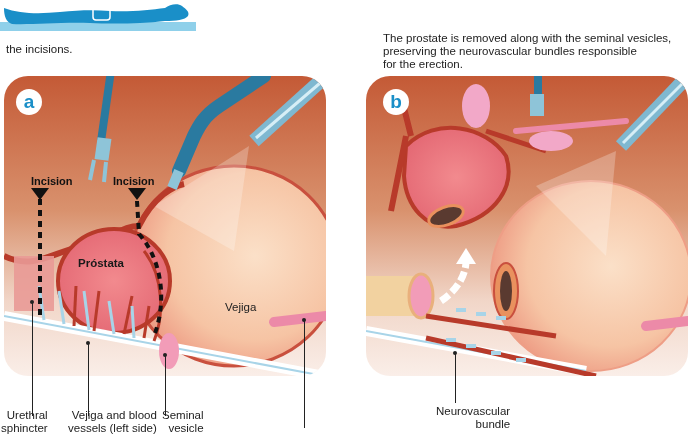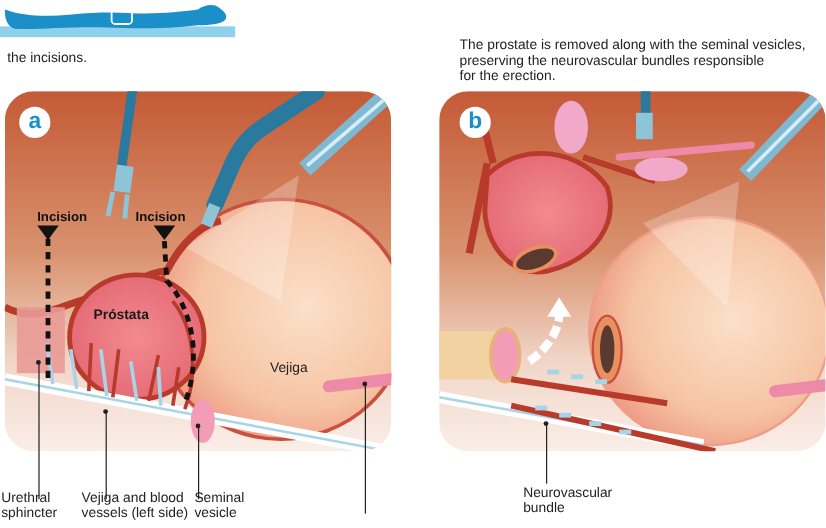--- a/index.html
+++ b/index.html
@@ -1,20 +1,20 @@
 <!DOCTYPE html>
 <html><head>
 <meta charset="utf-8">
 <style>
   html, body { margin:0; padding:0; }
   body { width:688px; height:440px; background:#ffffff; position:relative; overflow:hidden;
          font-family:"Liberation Sans", sans-serif; color:#1a1a1a; }
   .abs { position:absolute; }
   .caption { font-size:11.5px; line-height:13px; color:#222; }
-  .label { font-size:11.5px; line-height:13px; color:#222; }
+  .label { font-size:11.5px; line-height:13px; color:#222;text-align:right; }
   .leader { position:absolute; width:1px; background:#222; }
   .dot { position:absolute; width:4px; height:4px; border-radius:50%; background:#222; }
   .panel-badge { position:absolute; width:26px; height:26px; border-radius:50%; background:#fff;
          color:#1a8fc8; font-weight:bold; font-size:19px; text-align:center; line-height:25px; }
   .organ-text { font-size:11.5px; font-weight:bold; color:#1a1a1a; }
   .organ-text-light { font-size:11.5px; color:#222; }
   .incision { font-size:11px; font-weight:bold; color:#111; }
   svg { position:absolute; }
 </style>
 </head>

